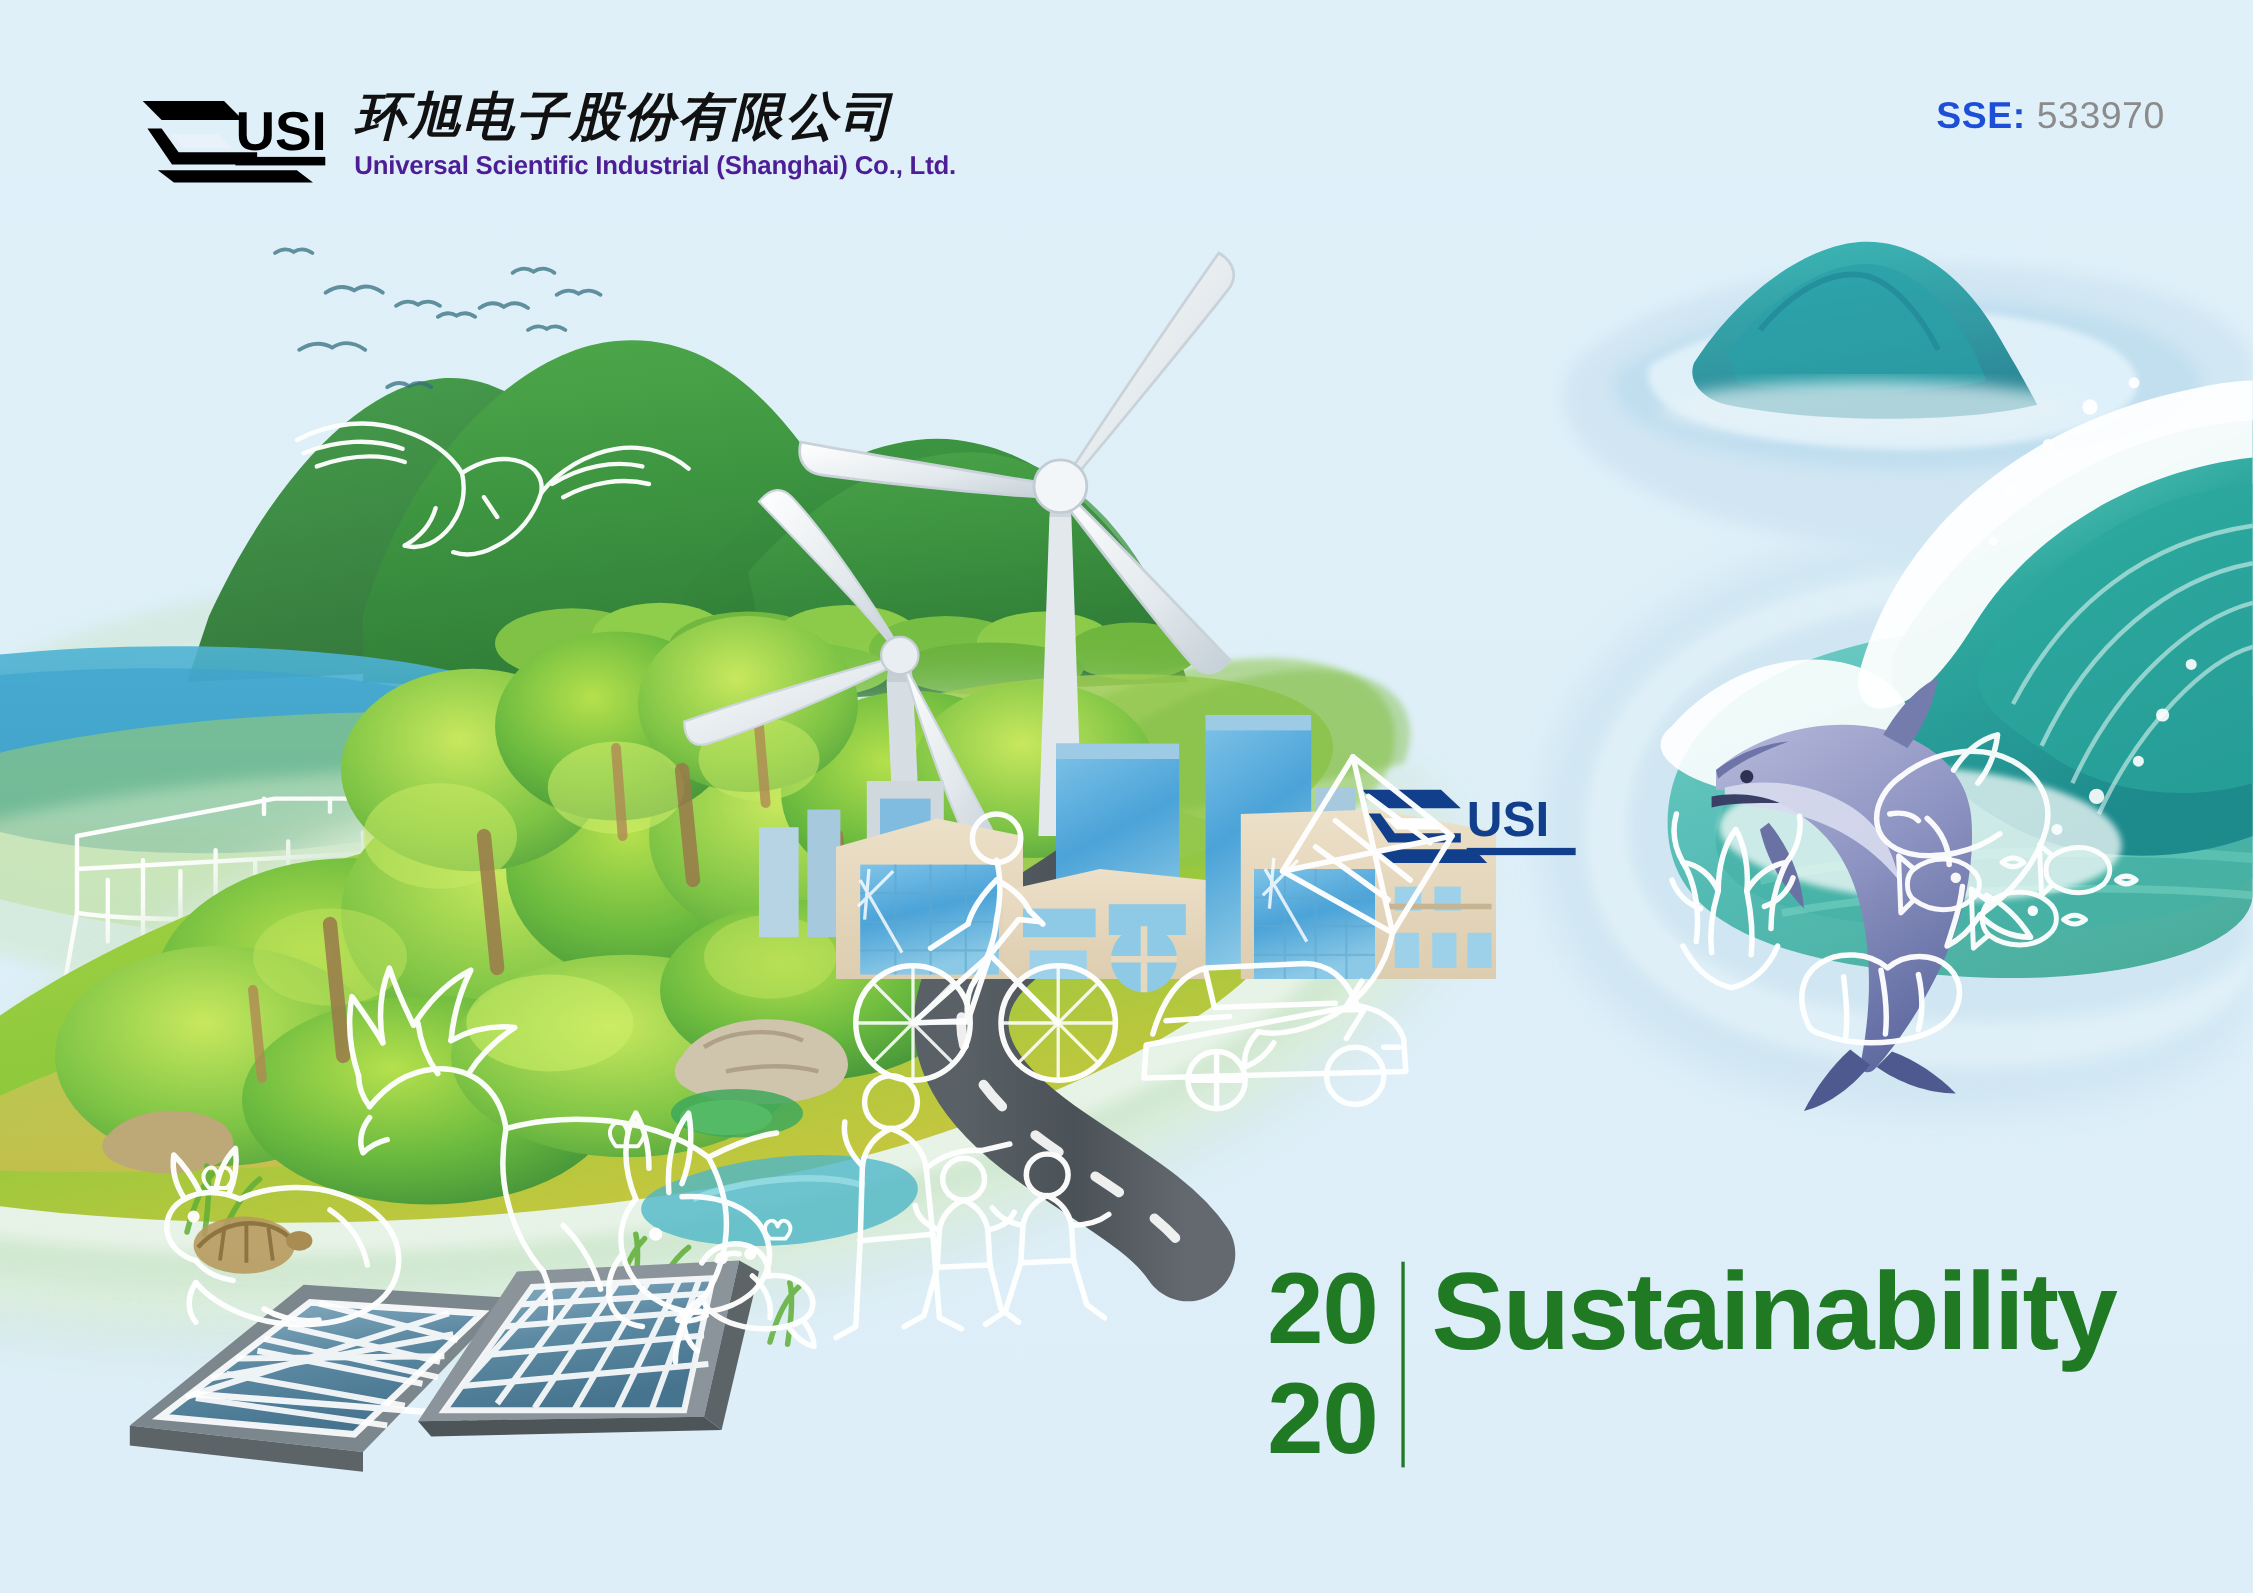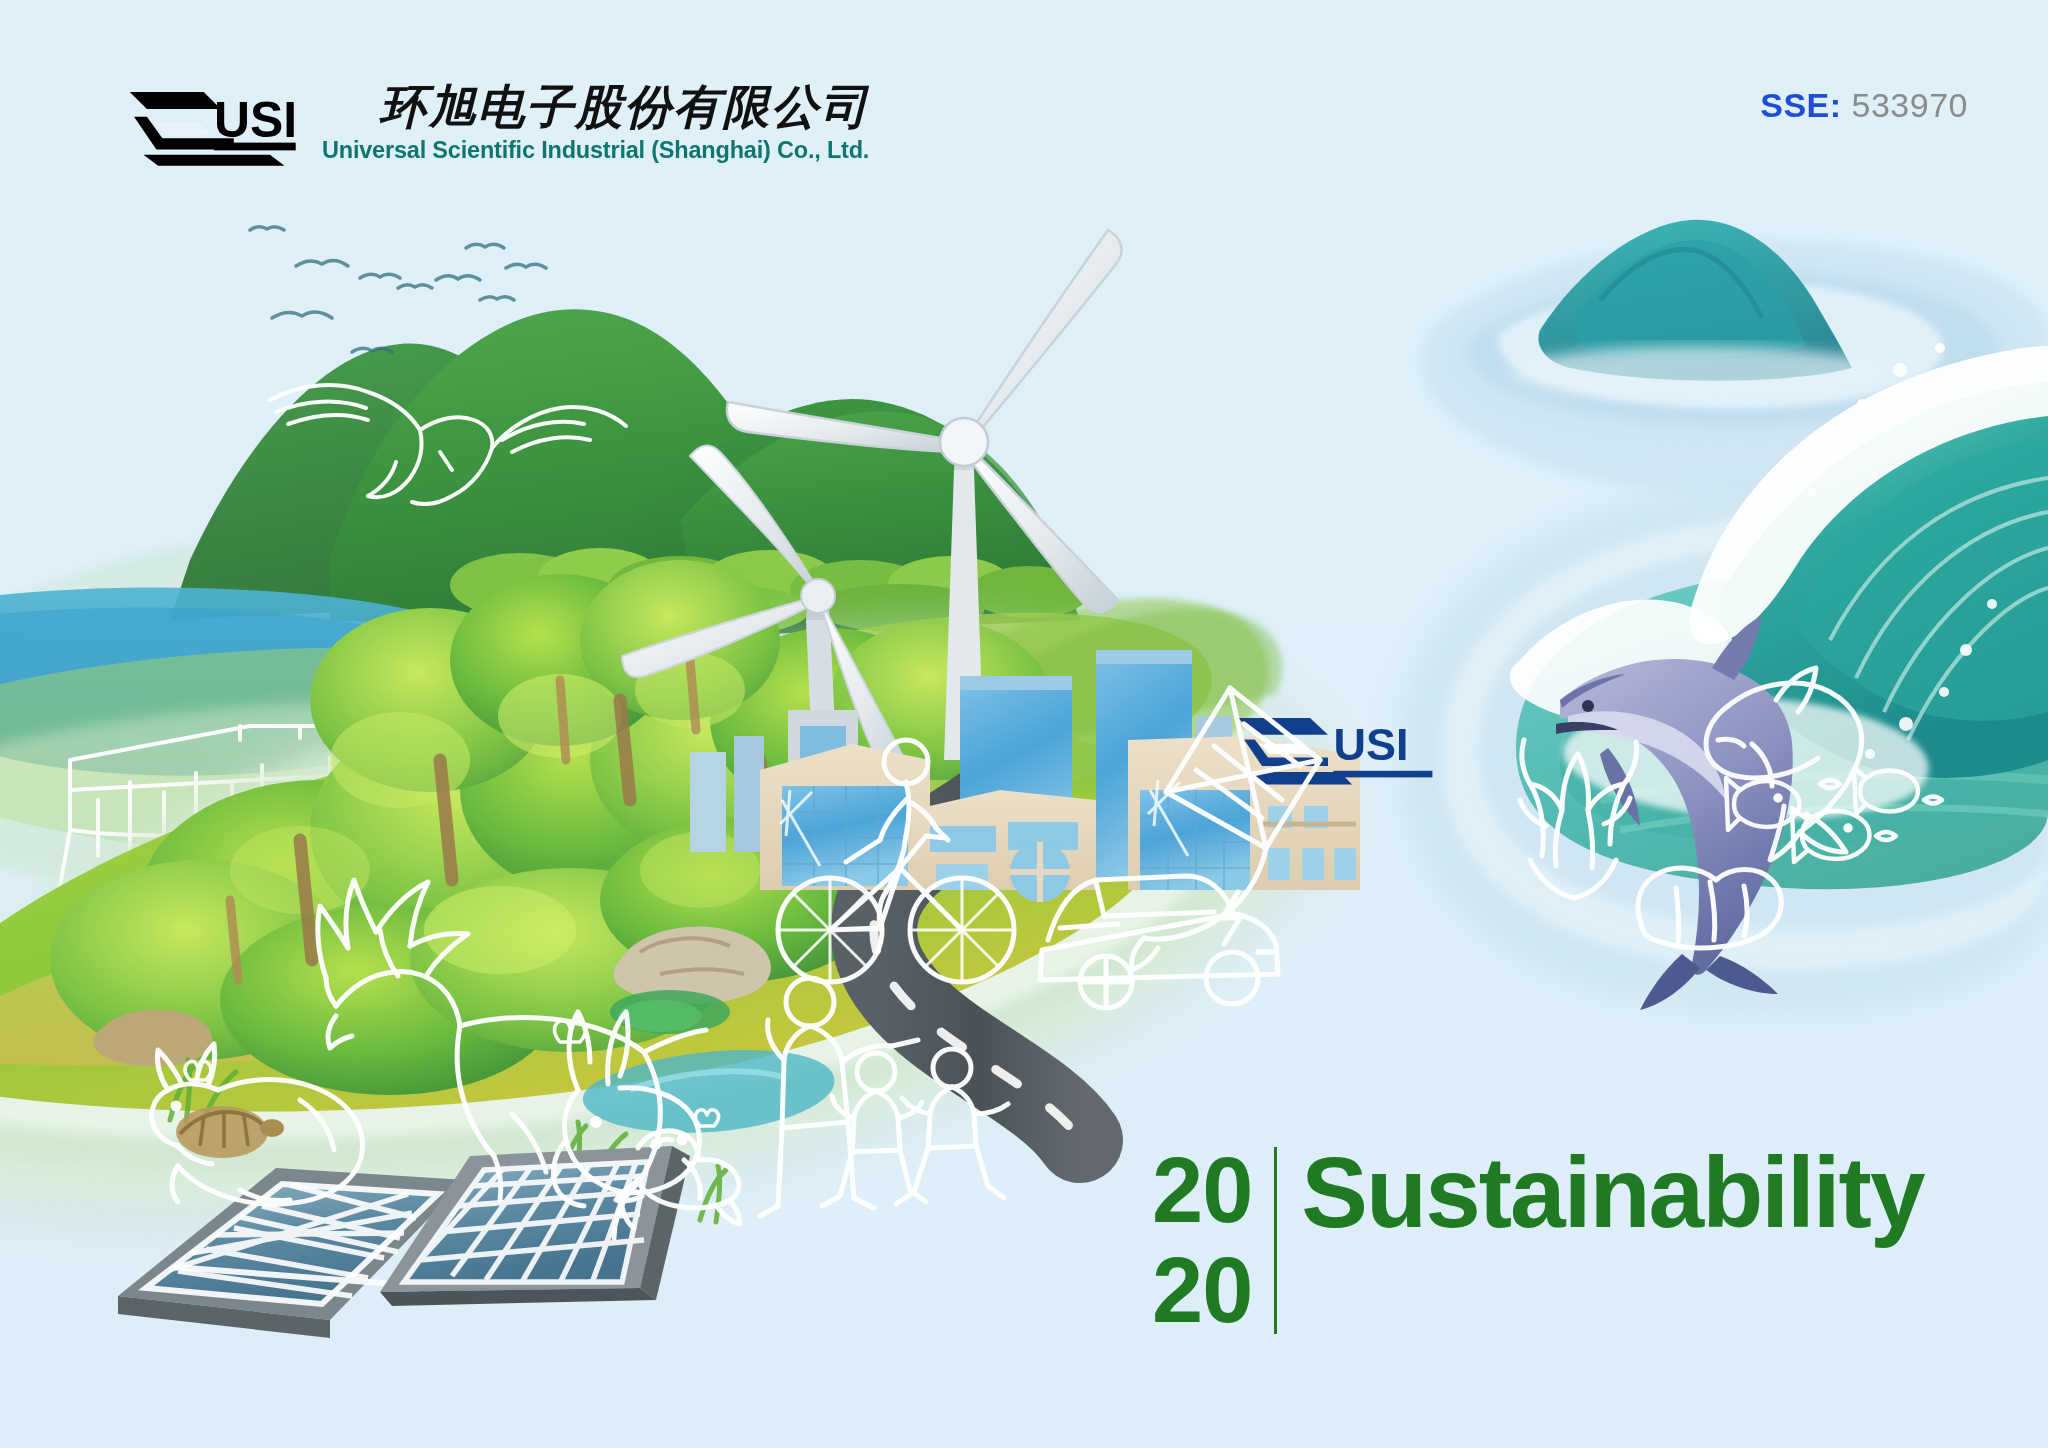--- a/index.html
+++ b/index.html
@@ -8,29 +8,29 @@
     font-family:"Liberation Sans", sans-serif;
     background:#dff0f9;
     position:relative;
   }
   #cover { position:absolute; inset:0; background:#dff0f9; overflow:hidden; }
 
   
   .header { position:absolute; top:0; left:0; width:100%; height:200px; z-index:60; }
   .logo-block { position:absolute; left:128px; top:82px; display:flex; align-items:flex-start; }
   .logo-mark { width:172px; height:82px; flex:none; margin-top:2px; }
-  .logo-text { margin-left:22px;text-align:right; }
+  .logo-text { margin-left:22px; }
   .logo-cn {
     font-family:"DejaVu Serif", serif;
     font-size:47px; font-weight:700; color:#111; letter-spacing:2px;
     font-style:italic; line-height:1.05; white-space:nowrap;
   }
   .logo-en {
     font-family:"Liberation Sans", sans-serif;
-    font-size:23.5px; font-weight:700; color:#0f766e; letter-spacing:-0.2px;
+    font-size:23.5px; font-weight:700; color:#4c1d95; letter-spacing:-0.2px;
     margin-top:6px; white-space:nowrap;
   }
   .sse {
     position:absolute; right:80px; top:86px;
     font-size:34px; color:#8b8b8b; letter-spacing:0.5px; white-space:nowrap;
   }
   .sse b { font-weight:700; color:#1d4ed8; }
 
   
   .title-block { position:absolute; left:1152px; bottom:108px; display:flex; align-items:stretch; z-index:60; }

